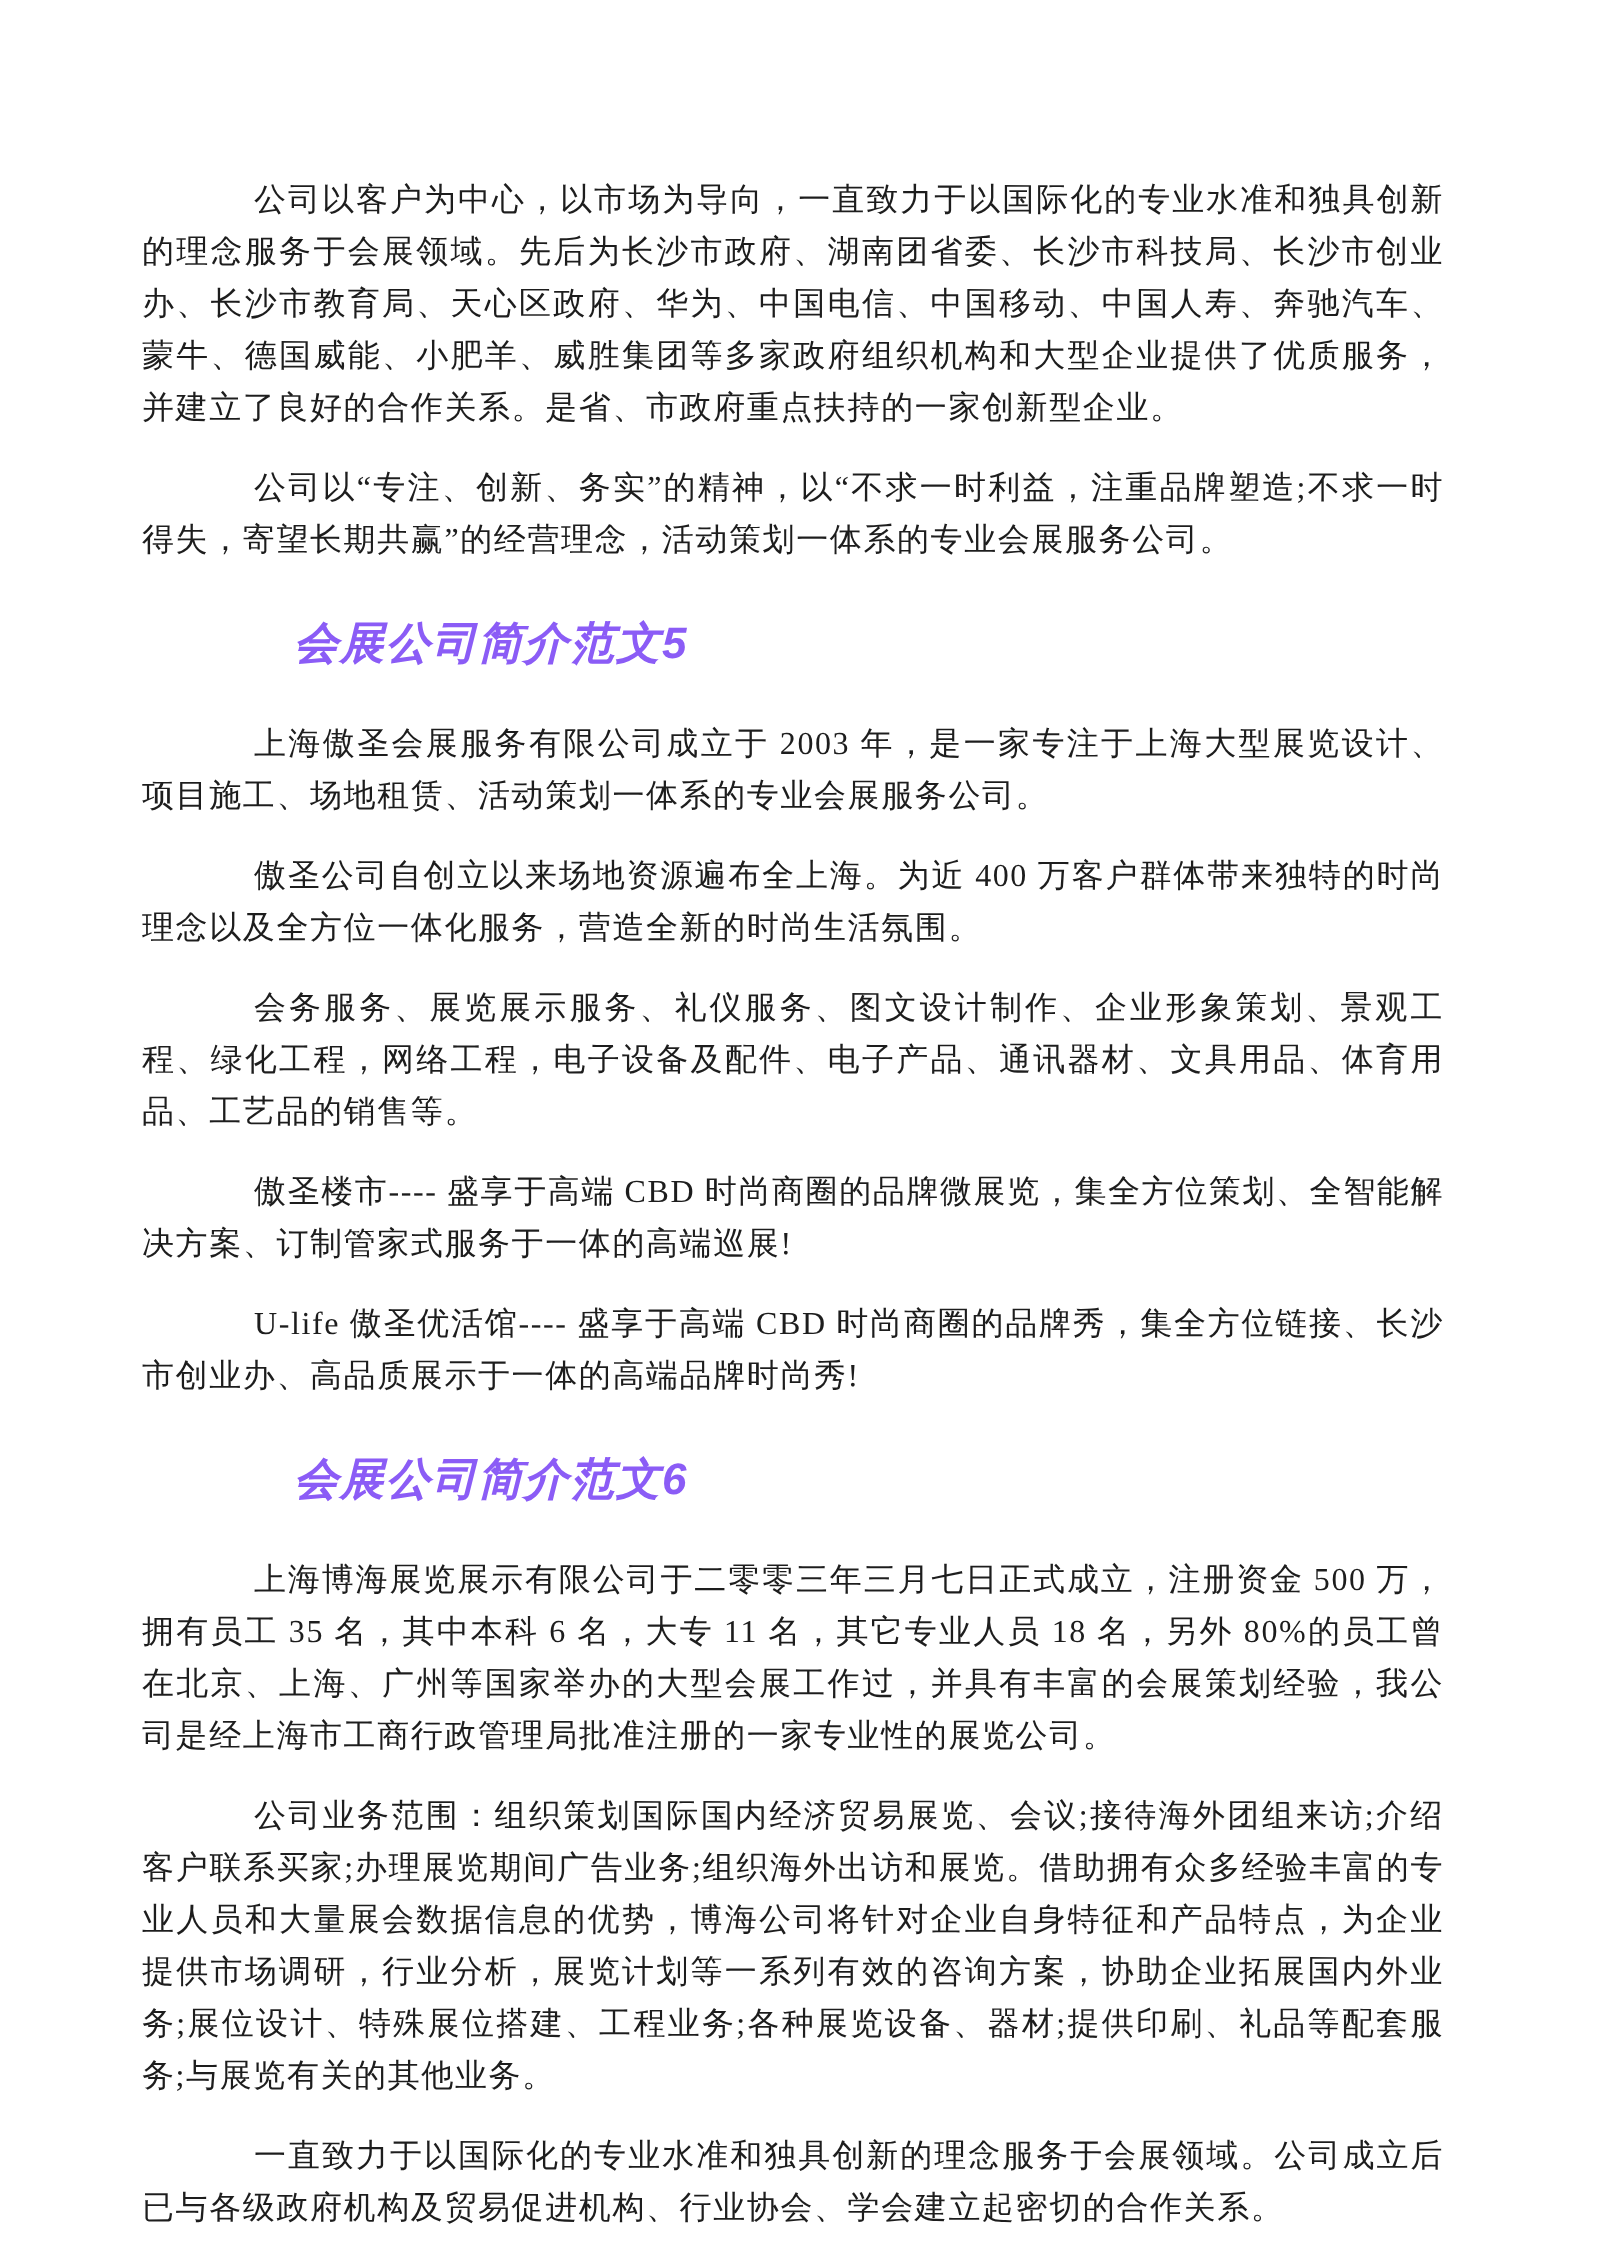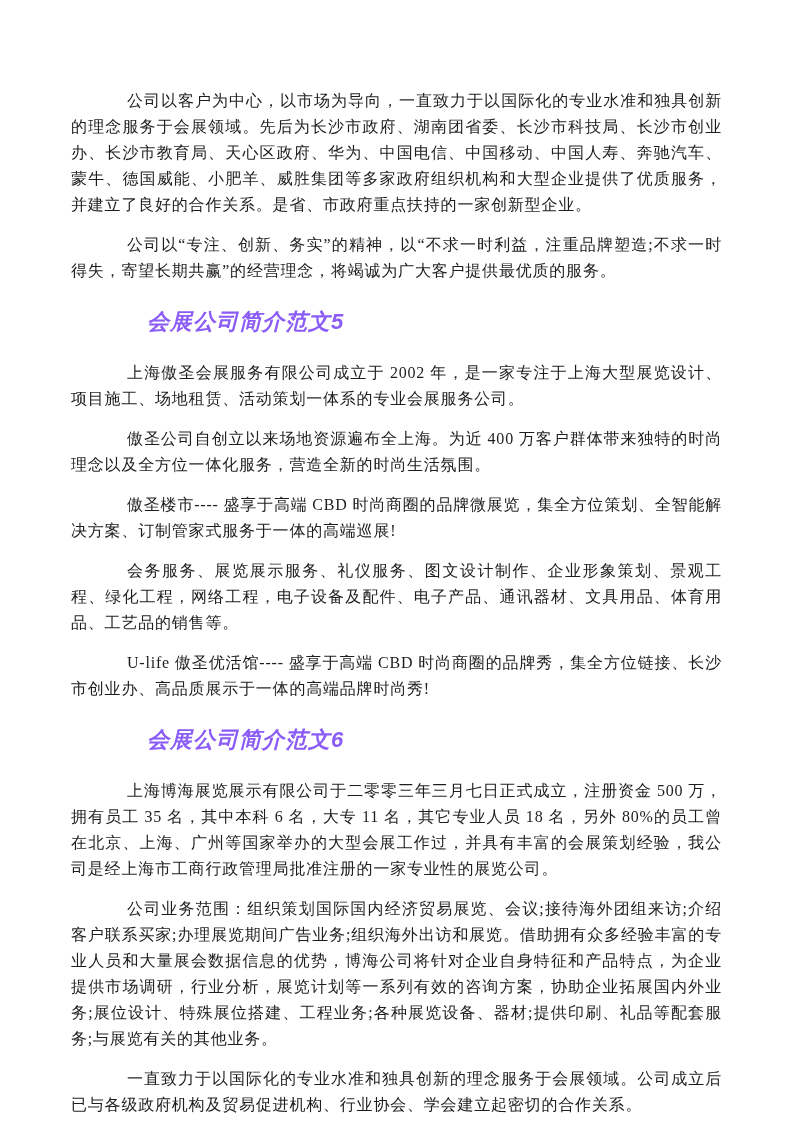--- a/index.html
+++ b/index.html
@@ -41,31 +41,31 @@
     letter-spacing: 1px;
   }
 </style>
 </head>
 <body>
 
 <div class="page">
 
   <p class="para">公司以客户为中心，以市场为导向，一直致力于以国际化的专业水准和独具创新的理念服务于会展领域。先后为长沙市政府、湖南团省委、长沙市科技局、长沙市创业办、长沙市教育局、天心区政府、华为、中国电信、中国移动、中国人寿、奔驰汽车、蒙牛、德国威能、小肥羊、威胜集团等多家政府组织机构和大型企业提供了优质服务，并建立了良好的合作关系。是省、市政府重点扶持的一家创新型企业。</p>
 
-  <p class="para">公司以“专注、创新、务实”的精神，以“不求一时利益，注重品牌塑造;不求一时得失，寄望长期共赢”的经营理念，将竭诚为广大客户提供最优质的服务。</p>
+  <p class="para">公司以“专注、创新、务实”的精神，以“不求一时利益，注重品牌塑造;不求一时得失，寄望长期共赢”的经营理念，活动策划一体系的专业会展服务公司。</p>
 
   <h2 class="section-heading">会展公司简介范文5</h2>
 
-  <p class="para">上海傲圣会展服务有限公司成立于 2002 年，是一家专注于上海大型展览设计、项目施工、场地租赁、活动策划一体系的专业会展服务公司。</p>
+  <p class="para">上海傲圣会展服务有限公司成立于 2003 年，是一家专注于上海大型展览设计、项目施工、场地租赁、活动策划一体系的专业会展服务公司。</p>
 
   <p class="para">傲圣公司自创立以来场地资源遍布全上海。为近 400 万客户群体带来独特的时尚理念以及全方位一体化服务，营造全新的时尚生活氛围。</p>
 
+  <p class="para">会务服务、展览展示服务、礼仪服务、图文设计制作、企业形象策划、景观工程、绿化工程，网络工程，电子设备及配件、电子产品、通讯器材、文具用品、体育用品、工艺品的销售等。</p>
+
   <p class="para">傲圣楼市---- 盛享于高端 CBD 时尚商圈的品牌微展览，集全方位策划、全智能解决方案、订制管家式服务于一体的高端巡展!</p>
-
-  <p class="para">会务服务、展览展示服务、礼仪服务、图文设计制作、企业形象策划、景观工程、绿化工程，网络工程，电子设备及配件、电子产品、通讯器材、文具用品、体育用品、工艺品的销售等。</p>
 
   <p class="para">U-life 傲圣优活馆---- 盛享于高端 CBD 时尚商圈的品牌秀，集全方位链接、长沙市创业办、高品质展示于一体的高端品牌时尚秀!</p>
 
   <h2 class="section-heading">会展公司简介范文6</h2>
 
   <p class="para">上海博海展览展示有限公司于二零零三年三月七日正式成立，注册资金 500 万，拥有员工 35 名，其中本科 6 名，大专 11 名，其它专业人员 18 名，另外 80%的员工曾在北京、上海、广州等国家举办的大型会展工作过，并具有丰富的会展策划经验，我公司是经上海市工商行政管理局批准注册的一家专业性的展览公司。</p>
 
   <p class="para">公司业务范围：组织策划国际国内经济贸易展览、会议;接待海外团组来访;介绍客户联系买家;办理展览期间广告业务;组织海外出访和展览。借助拥有众多经验丰富的专业人员和大量展会数据信息的优势，博海公司将针对企业自身特征和产品特点，为企业提供市场调研，行业分析，展览计划等一系列有效的咨询方案，协助企业拓展国内外业务;展位设计、特殊展位搭建、工程业务;各种展览设备、器材;提供印刷、礼品等配套服务;与展览有关的其他业务。</p>
 
   <p class="para">一直致力于以国际化的专业水准和独具创新的理念服务于会展领域。公司成立后已与各级政府机构及贸易促进机构、行业协会、学会建立起密切的合作关系。</p>

